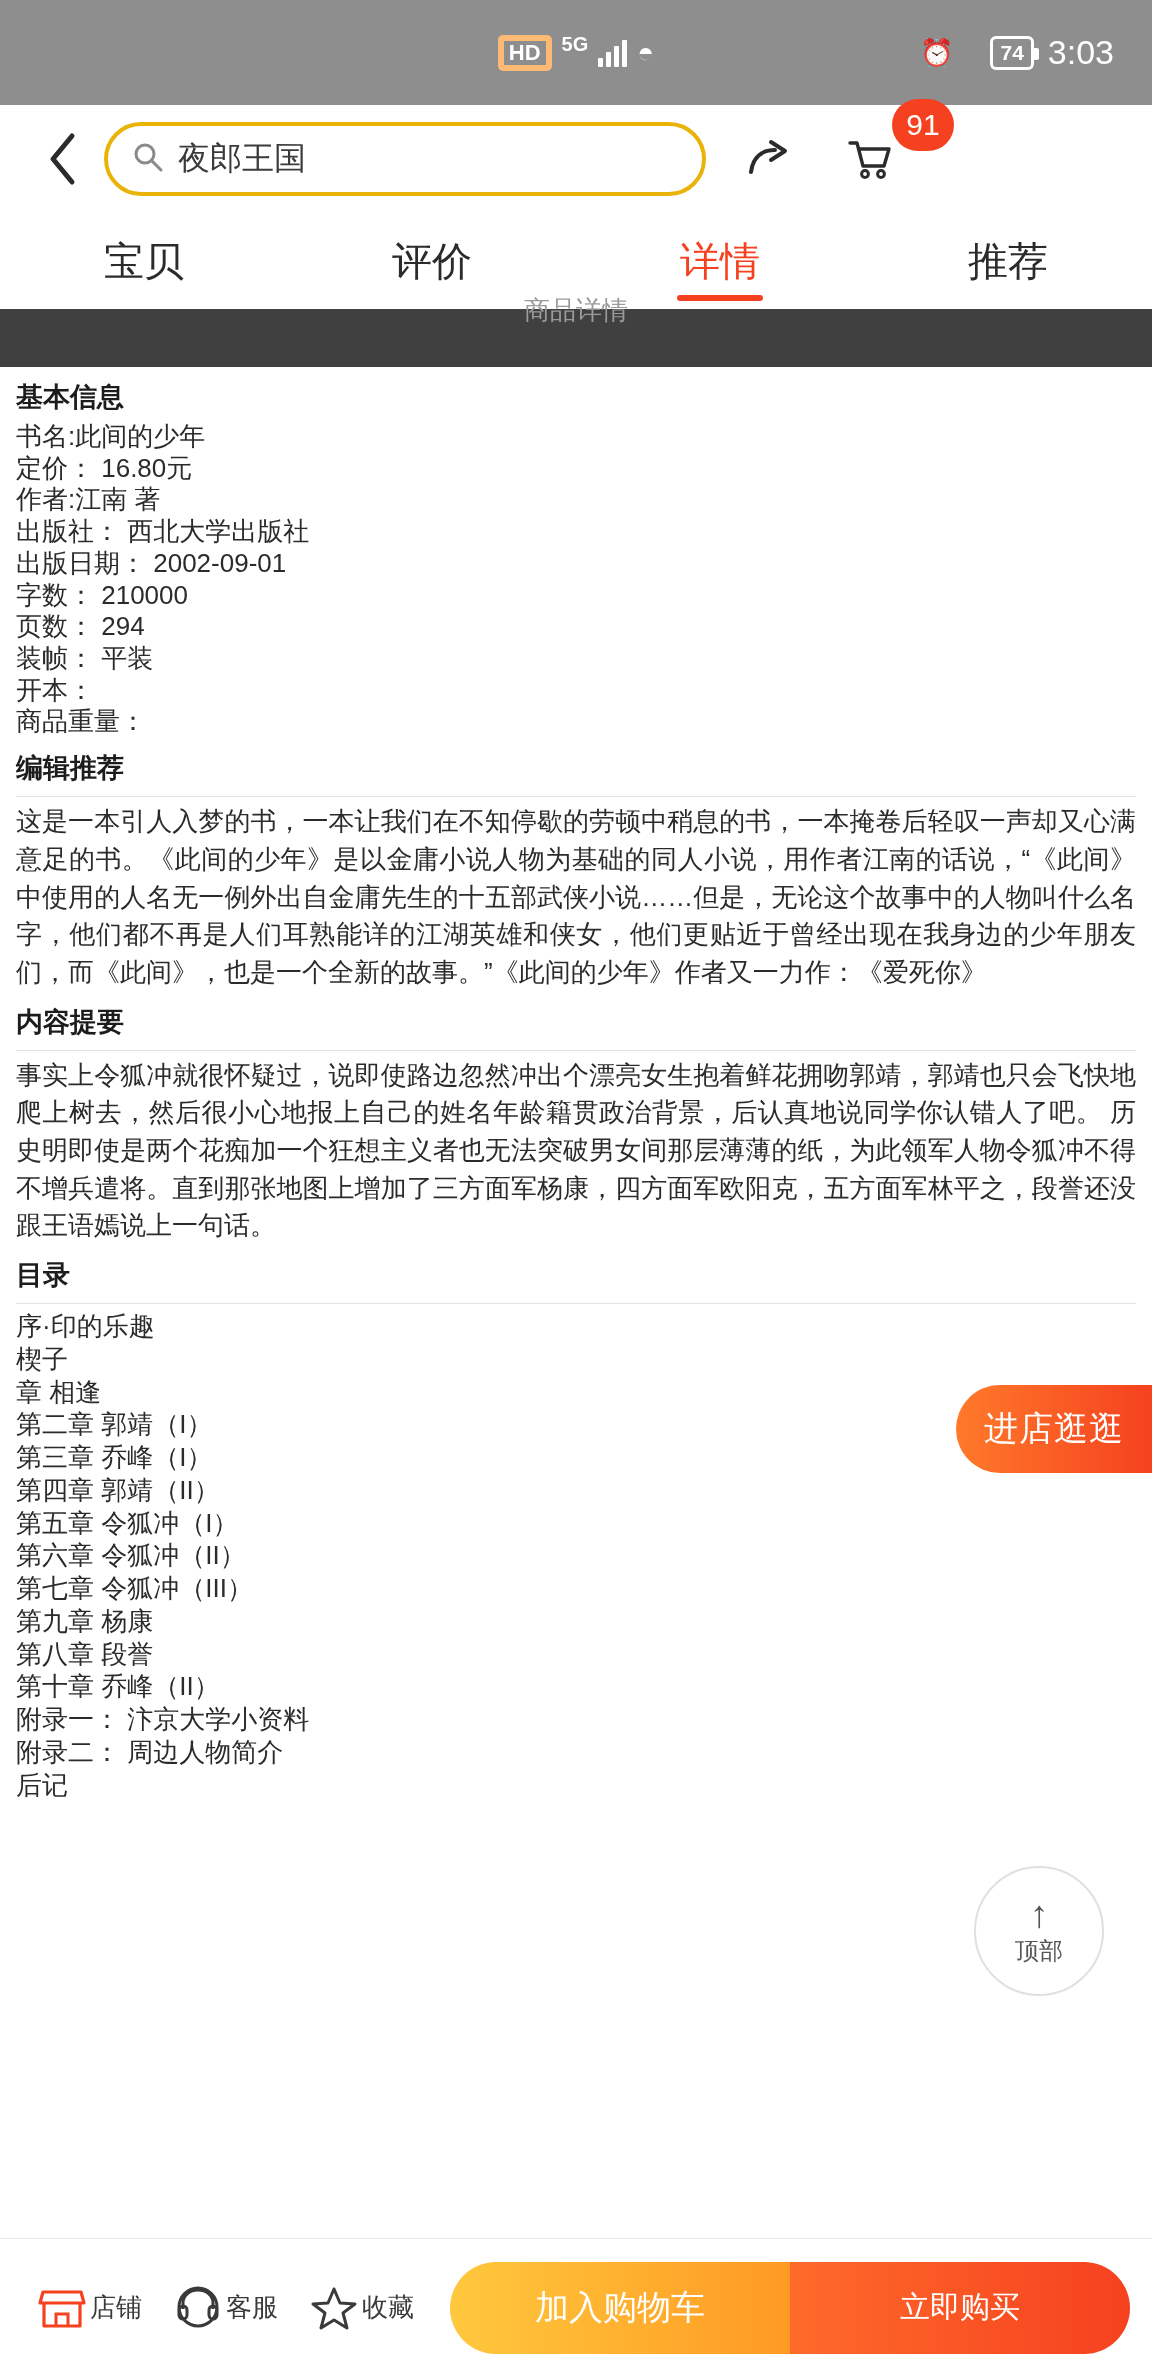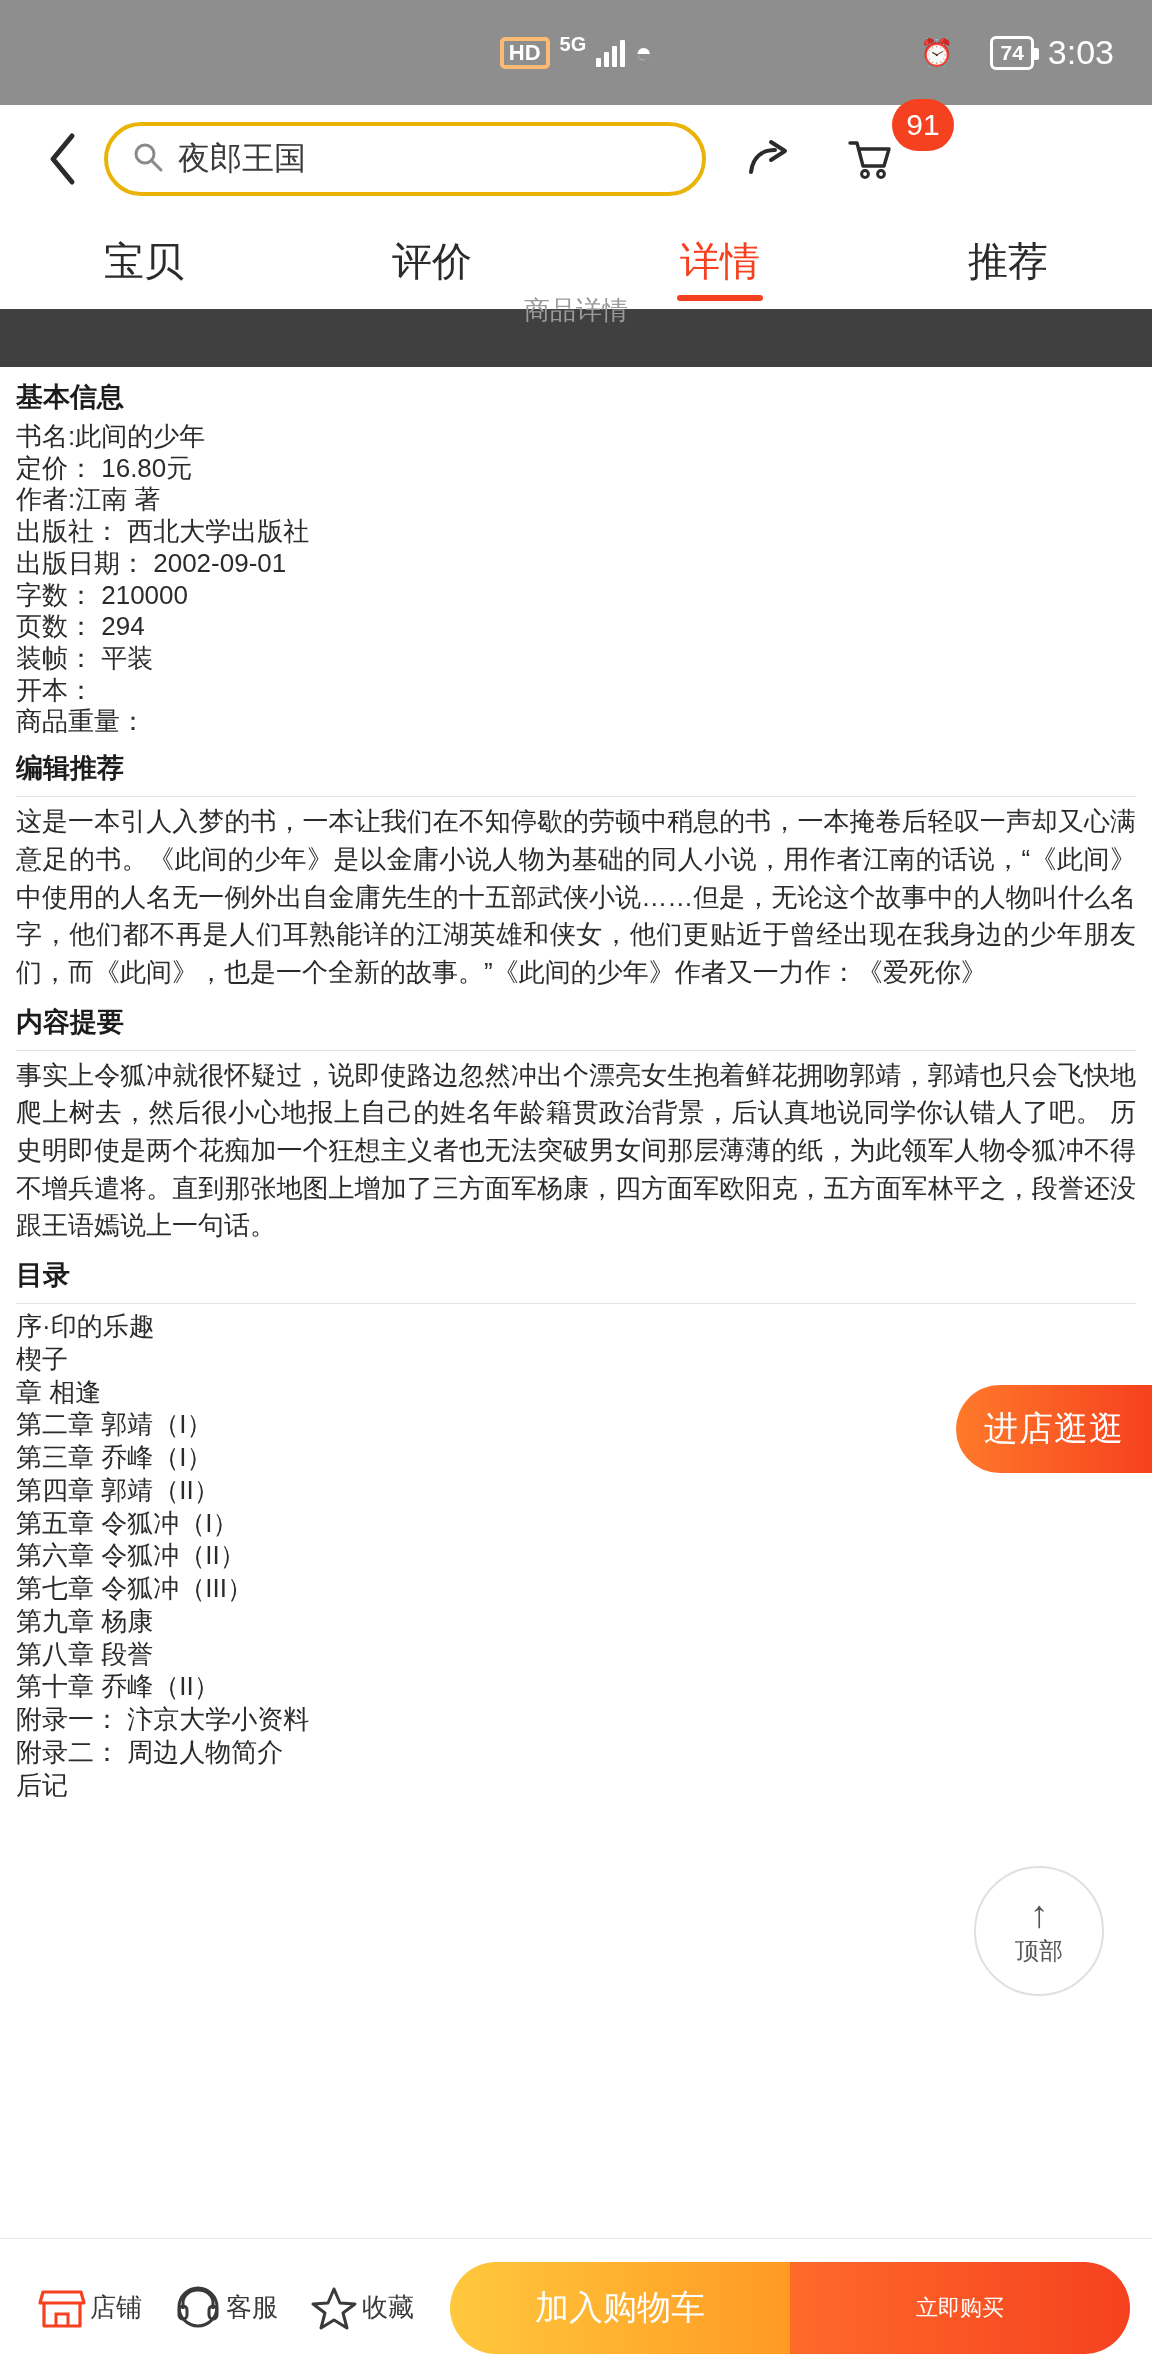--- a/index.html
+++ b/index.html
@@ -28,21 +28,21 @@
     color: #ffffff;
   }
   .sb-center {
     display: flex;
     align-items: center;
     gap: 10px;
   }
   .sb-hd {
     font-size: 22px;
     font-weight: bold;
-    border: 4px solid #fdba74;
+    border: 6px solid #fdba74;
     border-radius: 5px;
     padding: 1px 5px;
     line-height: 1;
   }
   .sb-5g {
     font-size: 20px;
     font-weight: bold;
     position: relative;
     top: -8px;
   }
@@ -306,21 +306,21 @@
     color: #ffffff;
     font-size: 34px;
     display: flex;
     align-items: center;
     justify-content: center;
   }
   .bb-buy {
     flex: 1;
     background: linear-gradient(90deg, #ff6a2a 0%, #f5411f 100%);
     color: #ffffff;
-    font-size: 22px;
+    font-size: 30px;
     display: flex;
     align-items: center;
     justify-content: center;
   }
 </style>
 </head>
 <body>
 
 <div class="screen">
 

